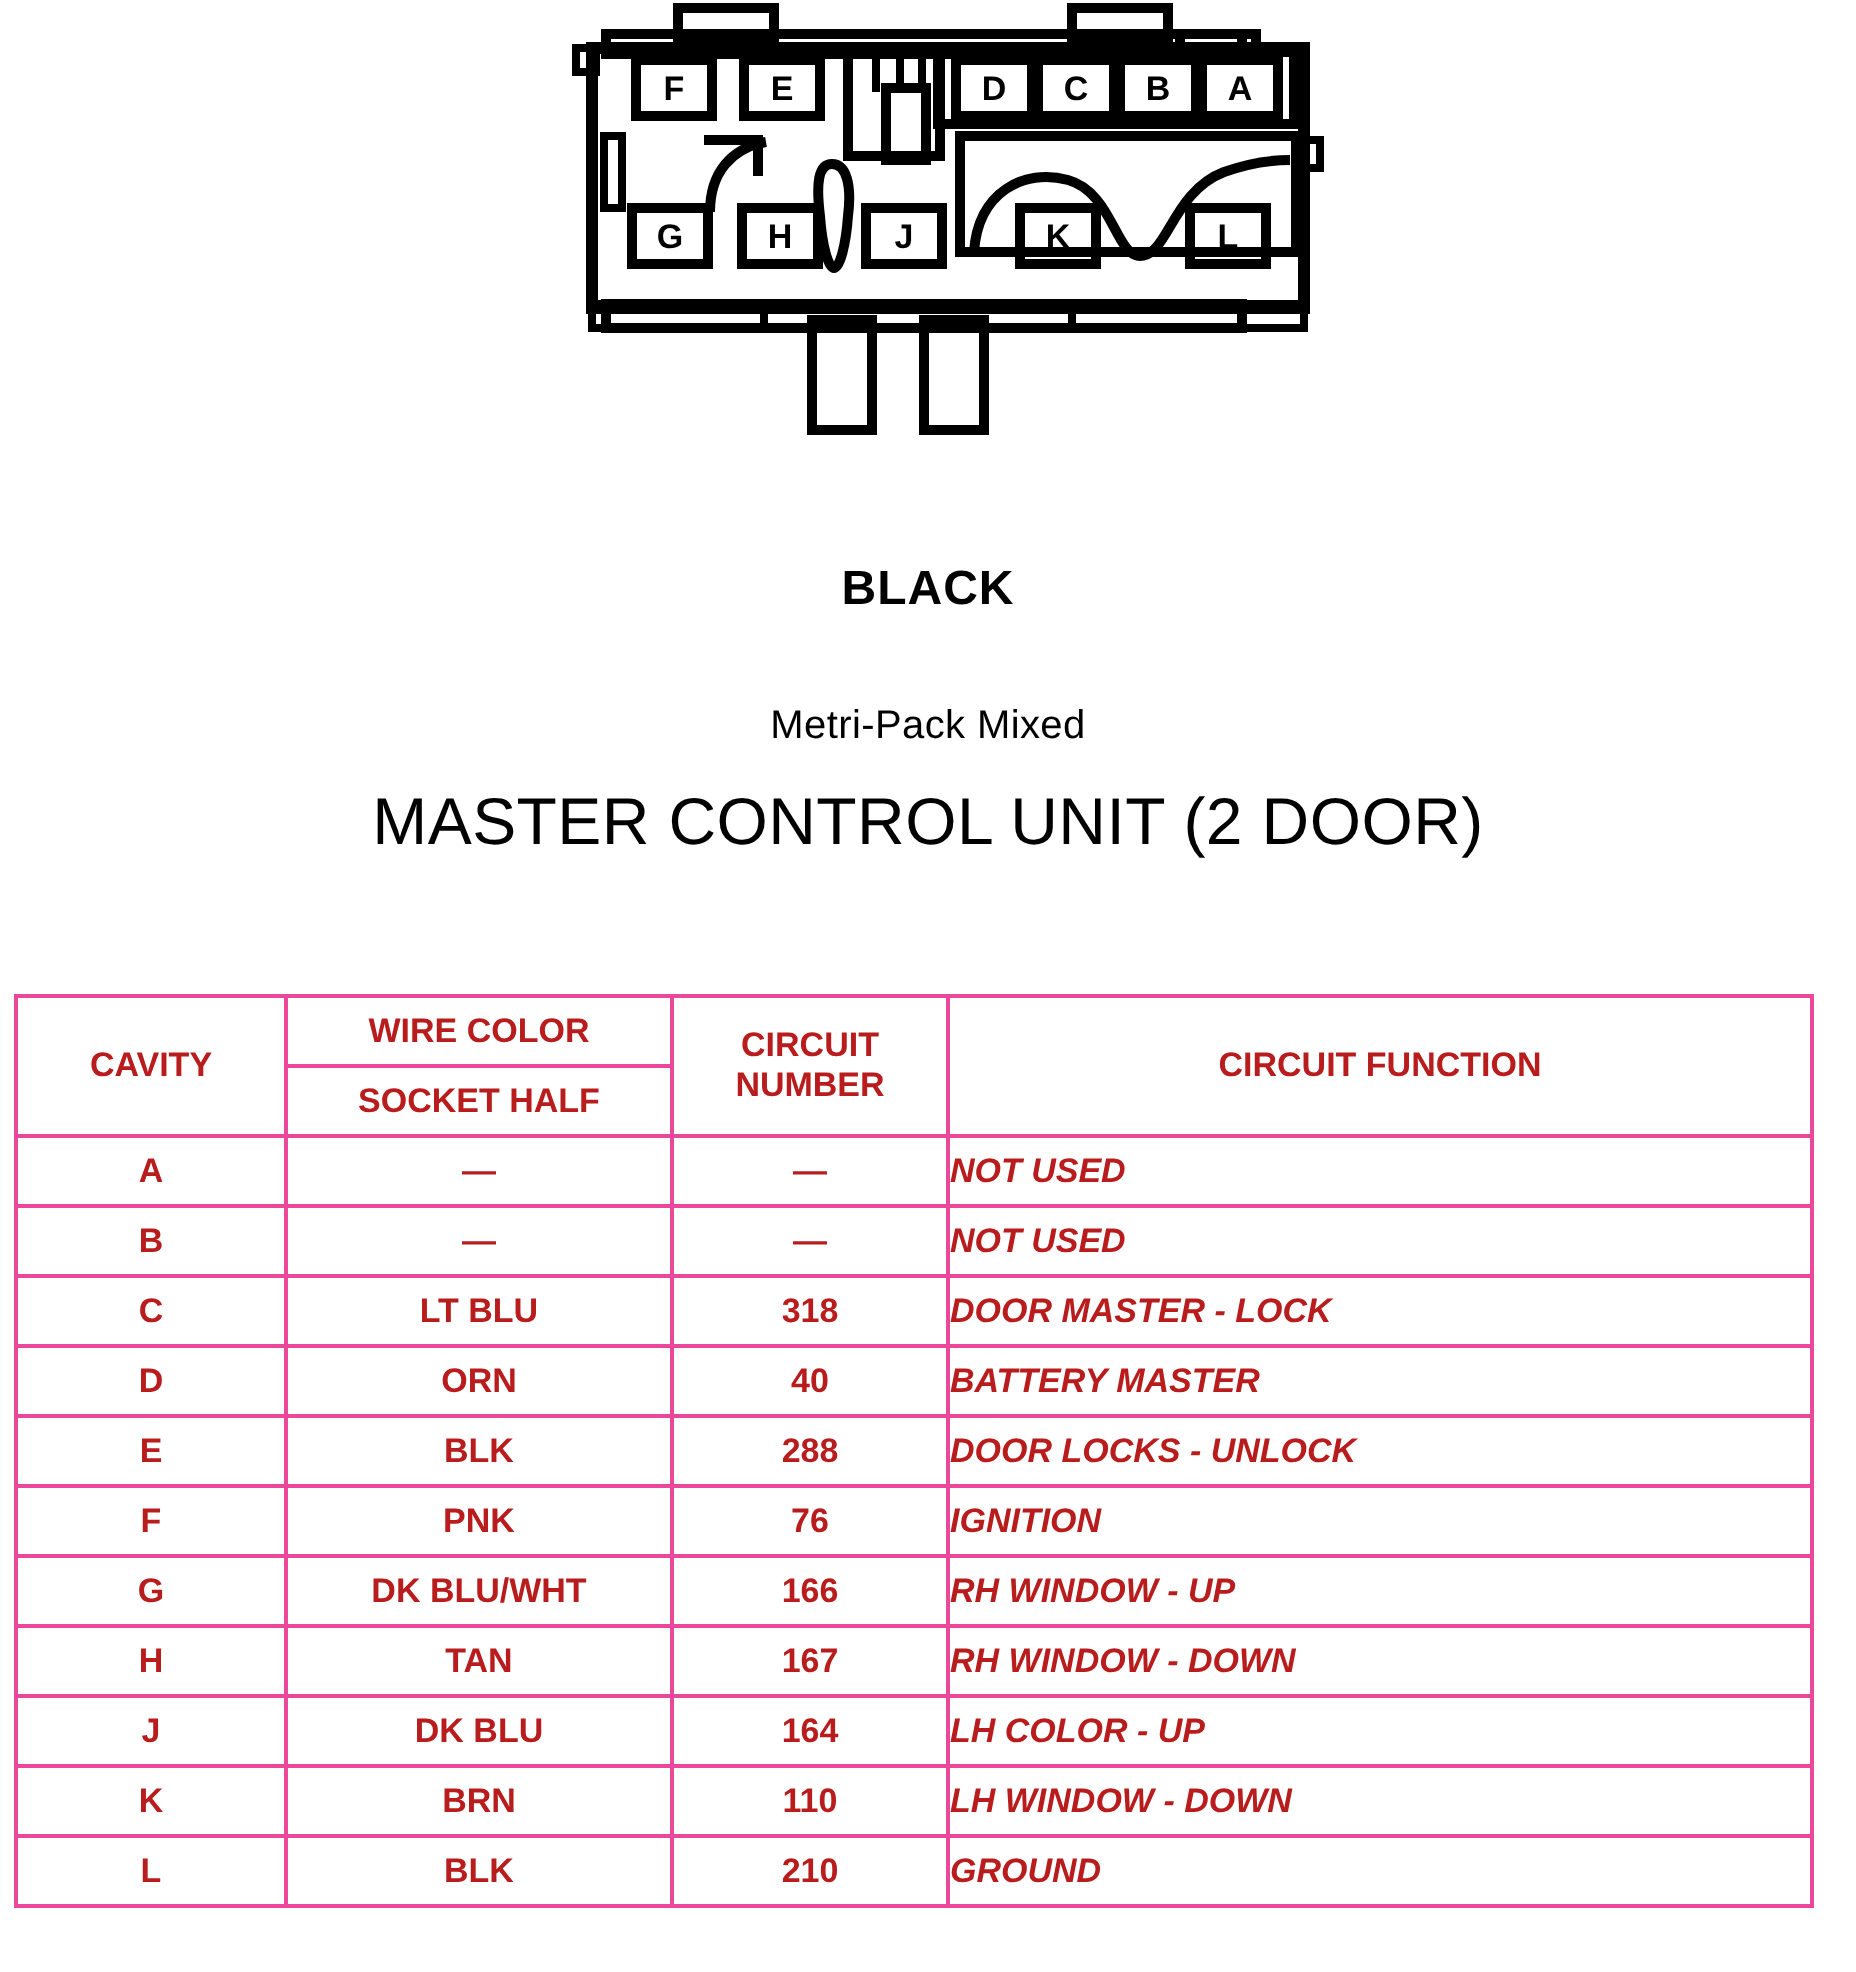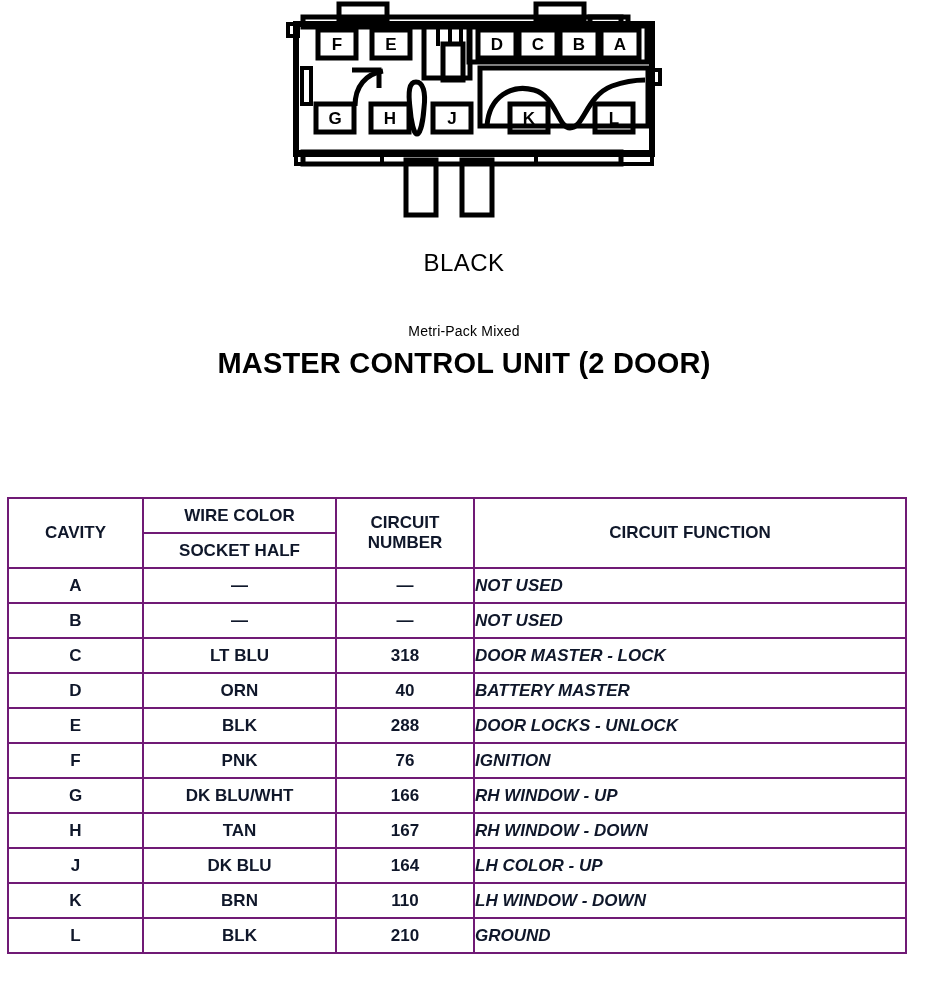--- a/index.html
+++ b/index.html
@@ -28,58 +28,59 @@
   
   #labels-block {
     position: absolute;
     left: 0;
     top: 248px;
     width: 928px;
     text-align: center;
   }
   #connector-color-label {
     font-size: 24px;
-    font-weight: normal;
+    font-weight: bold;
     letter-spacing: 0.5px;
     line-height: 30px;
+    margin-top: 32px;
   }
   #connector-family-label {
     margin-top: 40px;
-    font-size: 14px;
+    font-size: 20px;
     font-weight: normal;
     line-height: 26px;
     letter-spacing: 0.2px;
   }
   #component-name-label {
-    margin-top: 3px;
-    font-size: 29px;
-    font-weight: bold;
+    margin-top: 19px;
+    font-size: 33px;
+    font-weight: normal;
     letter-spacing: 0.2px;
     line-height: 32px;
   }
 
   
   #cavity-table-wrap {
     position: absolute;
     left: 7px;
     top: 497px;
     width: 898px;
   }
   table.cavity-table {
     border-collapse: collapse;
     width: 898px;
     table-layout: fixed;
   }
   table.cavity-table th,
   table.cavity-table td {
-    border: 2px solid #701a75;
+    border: 2px solid #ec4899;
     padding: 0;
     font-size: 17px;
     font-weight: bold;
-    color: #0f172a;
+    color: #b91c1c;
     height: 33px;
     vertical-align: middle;
   }
   col.col-cavity   { width: 135px; }
   col.col-wire     { width: 193px; }
   col.col-circuit  { width: 138px; }
   col.col-function { width: 432px; }
 
   th.head-cavity,
   th.head-circuit,

